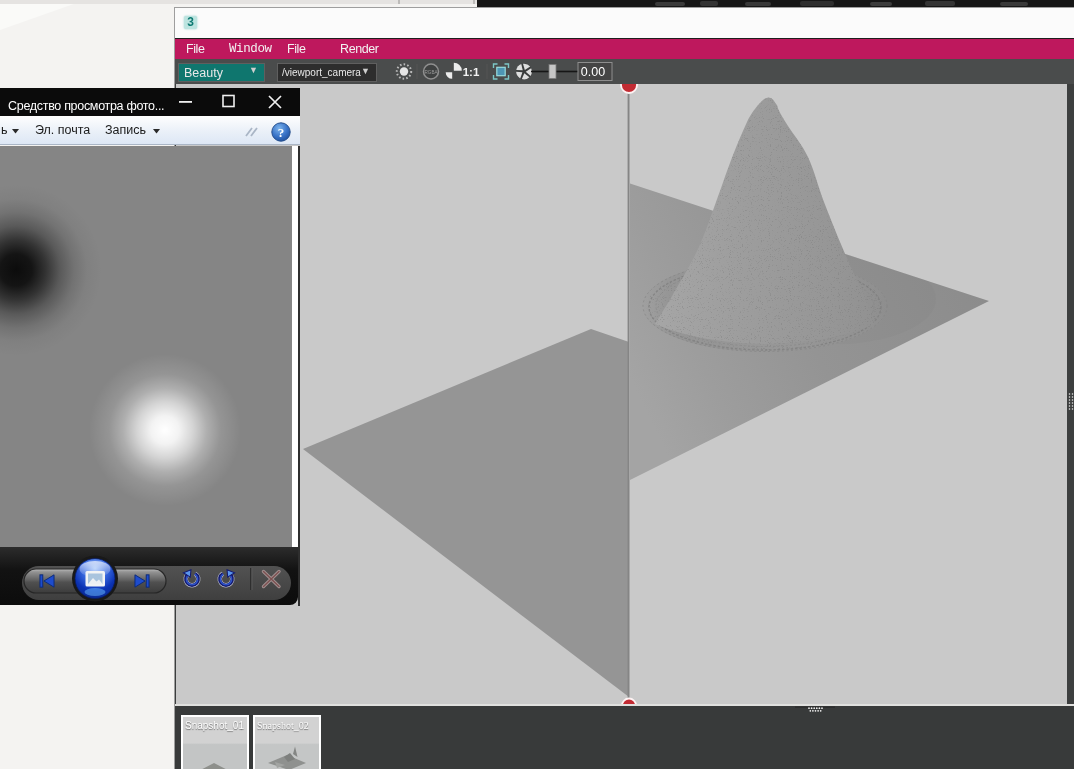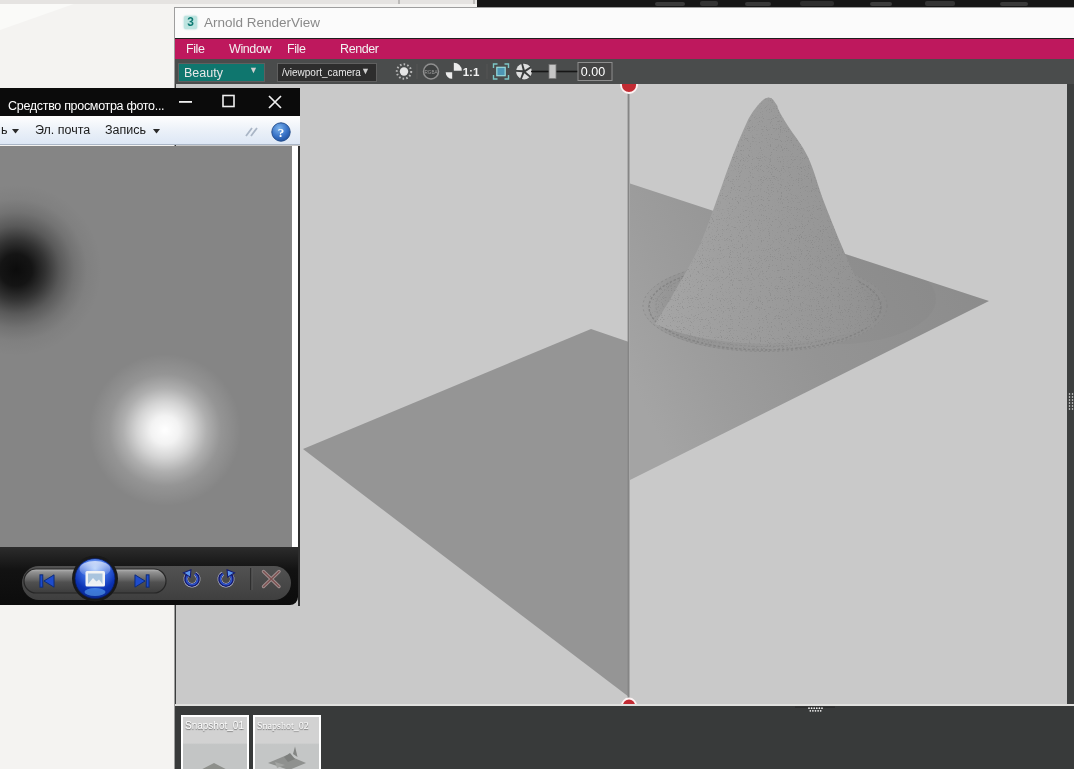--- a/index.html
+++ b/index.html
@@ -25,26 +25,25 @@
   <div class="abs" style="left:745px;top:2px;width:26px;height:4px;background:#383838;border-radius:2px;"></div>
   <div class="abs" style="left:800px;top:1px;width:34px;height:5px;background:#2e2e2e;border-radius:2px;"></div>
   <div class="abs" style="left:870px;top:2px;width:22px;height:4px;background:#3c3c3c;border-radius:2px;"></div>
   <div class="abs" style="left:925px;top:1px;width:30px;height:5px;background:#343434;border-radius:2px;"></div>
   <div class="abs" style="left:1000px;top:2px;width:28px;height:4px;background:#393939;border-radius:2px;"></div>
 
   <div class="abs" style="left:174px;top:7px;width:900px;height:762px;border-left:1px solid #9e9e9e;border-top:1px solid #9e9e9e;background:#3b3d3d;">
 
     <div class="abs" style="left:0;top:0;width:899px;height:30px;background:#fbfbfb;">
       <div class="abs" style="left:9px;top:8px;width:13px;height:13px;background:#bde4e0;border-radius:2px;box-shadow:0 0 2px rgba(120,200,195,.8);color:#0e7a72;font-size:12px;font-weight:bold;text-align:center;line-height:13px;">3</div>
-      <div class="abs" style="left:29px;top:0;height:30px;line-height:30px;font-size:13.5px;color:#8a8a8a;">Arnold RenderView</div>
     </div>
 
     <div class="abs" style="left:0;top:30px;width:899px;height:21px;background:#be185d;border-top:1px solid #1e1e1e;color:#f2f2f2;font-size:12.5px;letter-spacing:-0.4px;">
       <div class="abs" style="left:11px;top:3px;">File</div>
-      <div class="abs" style="left:54px;top:3px;">Window</div>
+      <div class="abs" style="left:54px;top:3px;font-family:Liberation Mono, monospace;">Window</div>
       <div class="abs" style="left:112px;top:3px;">File</div>
       <div class="abs" style="left:165px;top:3px;">Render</div>
     </div>
 
     <div class="abs" style="left:0;top:51px;width:899px;height:25px;background:#4a4c4c;">
 
       <div class="abs" style="left:3px;top:4px;width:87px;height:19px;background:#0f766e;border:1px solid #5f5f5f;color:#e8e8e8;font-size:12.5px;">
         <span style="position:absolute;left:5px;top:2px;">Beauty</span>
         <span style="position:absolute;right:6px;top:1px;font-size:9px;color:#cfcfcf;">▼</span>
       </div>

